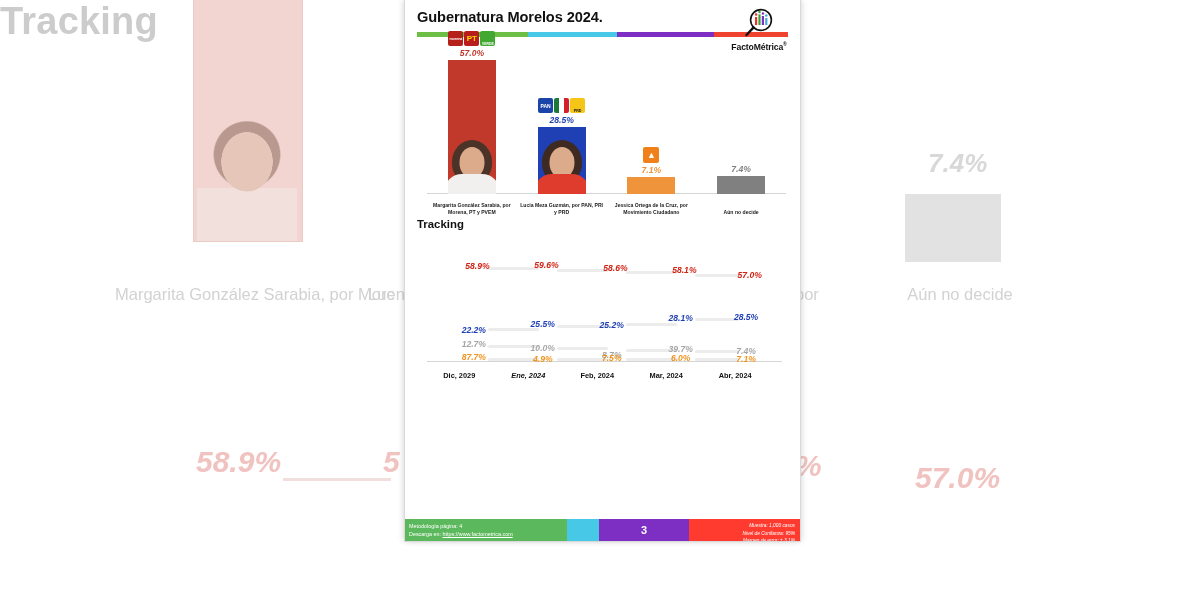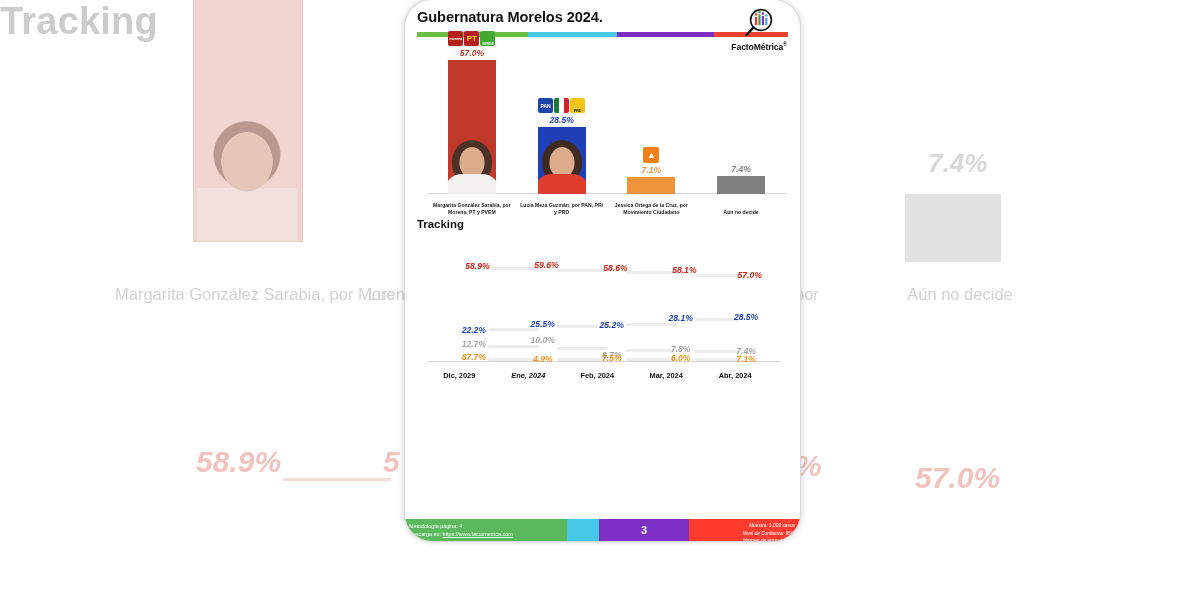--- a/index.html
+++ b/index.html
@@ -35,21 +35,20 @@
   .bg-red{color:#f0c3c0;}
   .bg-line{position:absolute;height:3px;background:#f2dedd;}
   .bg-logo{position:absolute;border-radius:3px;}
 
   
   #slide{
     position:absolute;left:405px;top:0;width:395px;height:541px;
     background:#ffffff;
     box-shadow:0 0 0 1px #d9d9d9, 2px 0 6px rgba(0,0,0,.13), -2px 0 6px rgba(0,0,0,.13);
     overflow:hidden;
-    border-radius:27px;
   }
   .hdr{padding:9px 12px 0 12px;position:relative;}
   .hdr h1{margin:0;font-size:14.6px;font-weight:bold;color:#111;letter-spacing:-.1px;}
   .hdr h2{margin:2px 0 0 0;font-size:14.2px;font-weight:bold;color:#ef2b25;}
   .brand{position:absolute;right:10px;top:8px;width:62px;text-align:center;}
   .brand-name{font-size:8.6px;font-weight:bold;color:#111;margin-top:-1px;letter-spacing:-.1px;}
   .brand sup{font-size:5px;vertical-align:super;}
   .stripe{display:flex;height:5px;margin-top:7px;}
   .stripe i{display:block;height:100%;}
   .question{
@@ -235,23 +234,23 @@
     <div class="tpt" style="left:23%;top:92px;color:#1f3fb5;">25.5%</div>
     <div class="tpt" style="left:42%;top:93px;color:#1f3fb5;">25.2%</div>
     <div class="tpt" style="left:61%;top:86px;color:#1f3fb5;">28.1%</div>
     <div class="tpt" style="left:79%;top:85px;color:#1f3fb5;">28.5%</div>
 
     <div class="tseg" style="left:18%;top:113px;width:14%;"></div>
     <div class="tseg" style="left:37%;top:115px;width:14%;"></div>
     <div class="tseg" style="left:56%;top:117px;width:14%;"></div>
     <div class="tseg" style="left:75%;top:118px;width:12%;"></div>
     <div class="tpt" style="left:4%;top:112px;color:#a6a6a6;">12.7%</div>
-    <div class="tpt" style="left:23%;top:108px;color:#a6a6a6;">10.0%</div>
+    <div class="tpt" style="left:23%;top:116px;color:#a6a6a6;">10.0%</div>
     <div class="tpt" style="left:42%;top:123px;color:#a6a6a6;">8.7%</div>
-    <div class="tpt" style="left:61%;top:117px;color:#a6a6a6;">7.8%</div>
+    <div class="tpt" style="left:61%;top:117px;color:#a6a6a6;">39.7%</div>
     <div class="tpt" style="left:79%;top:119px;color:#a6a6a6;">7.4%</div>
 
     <div class="tseg" style="left:18%;top:126px;width:14%;"></div>
     <div class="tseg" style="left:37%;top:126px;width:14%;"></div>
     <div class="tseg" style="left:56%;top:126px;width:14%;"></div>
     <div class="tseg" style="left:75%;top:126px;width:12%;"></div>
     <div class="tpt" style="left:4%;top:125px;color:#f0941f;">87.7%</div>
     <div class="tpt" style="left:23%;top:127px;color:#f0941f;">4.9%</div>
     <div class="tpt" style="left:42%;top:126px;color:#f0941f;">7.5%</div>
     <div class="tpt" style="left:61%;top:126px;color:#f0941f;">6.0%</div>

